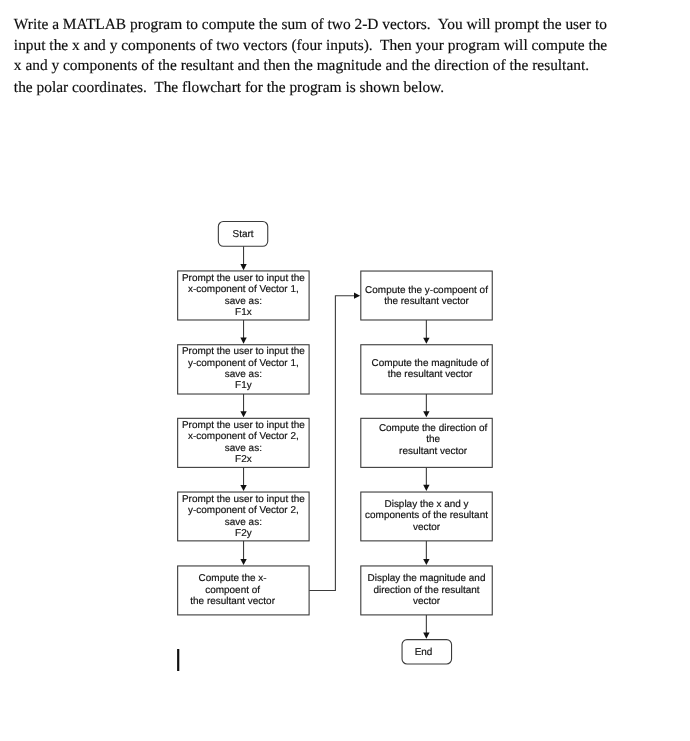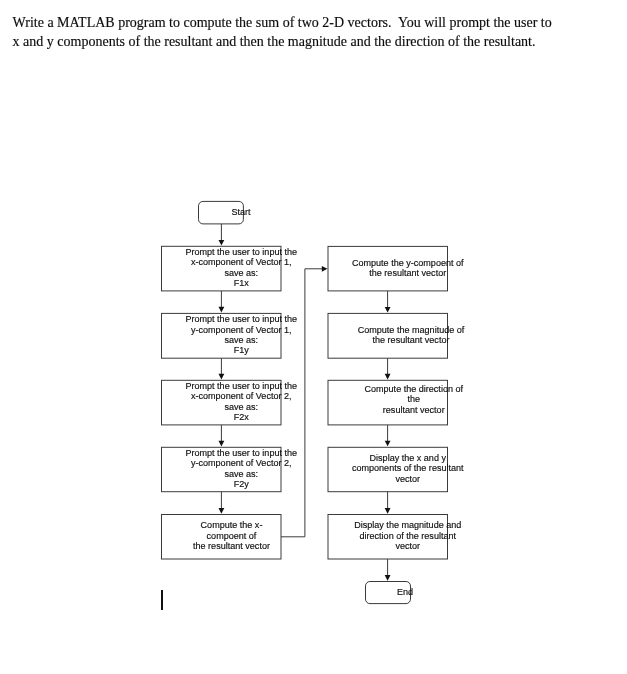--- a/index.html
+++ b/index.html
@@ -12,33 +12,35 @@
   #paragraph{position:absolute;left:12.6px;top:13px;width:578px;
              font-size:14px;color:#0d0d0d;-webkit-text-stroke:0.15px #0d0d0d;}
   #paragraph .pline{height:19.2px;line-height:19.2px;white-space:pre;}
 
   
   #flowchart{position:absolute;left:0;top:0;width:627px;height:674px;}
   #connectors{position:absolute;left:0;top:0;}
   .node{position:absolute;box-sizing:border-box;background:transparent;
         font-family:"Liberation Sans",sans-serif;font-size:9.05px;line-height:10.25px;
         color:#111;text-align:center;-webkit-text-stroke:0.16px #111;
-        display:flex;align-items:center;justify-content:center;margin-left:20px;}
+        display:flex;align-items:center;justify-content:center;}
   .node .nodetext{display:block;white-space:pre-line;position:relative;top:-0.9px;}
   
   #caret{position:absolute;background:#111;left:161.1px;top:590px;width:1.6px;height:19.6px;}
 </style>
 </head>
 <body>
 
 <div id="page">
 
   <div id="paragraph">
     <div class="pline">Write a MATLAB program to compute the sum of two 2-D vectors.  You will prompt the user to</div>
+    <div class="pline">input the x and y components of two vectors (four inputs).  Then your program will compute the</div>
     <div class="pline">x and y components of the resultant and then the magnitude and the direction of the resultant.</div>
+    <div class="pline">the polar coordinates.  The flowchart for the program is shown below.</div>
   </div>
 
   <div id="flowchart">
     <svg id="connectors" width="627" height="674" viewBox="0 0 627 674">
       <g id="conn-lines" fill="none" stroke="#3b3b3b" stroke-width="1">
           <path d="M221.4,223.5 L221.4,241"></path>
           <path d="M221.4,290.8 L221.4,307.8"></path>
           <path d="M221.4,357.7 L221.4,374.8"></path>
           <path d="M221.4,424.6 L221.4,441.8"></path>
           <path d="M221.4,491.6 L221.4,509.1"></path>

